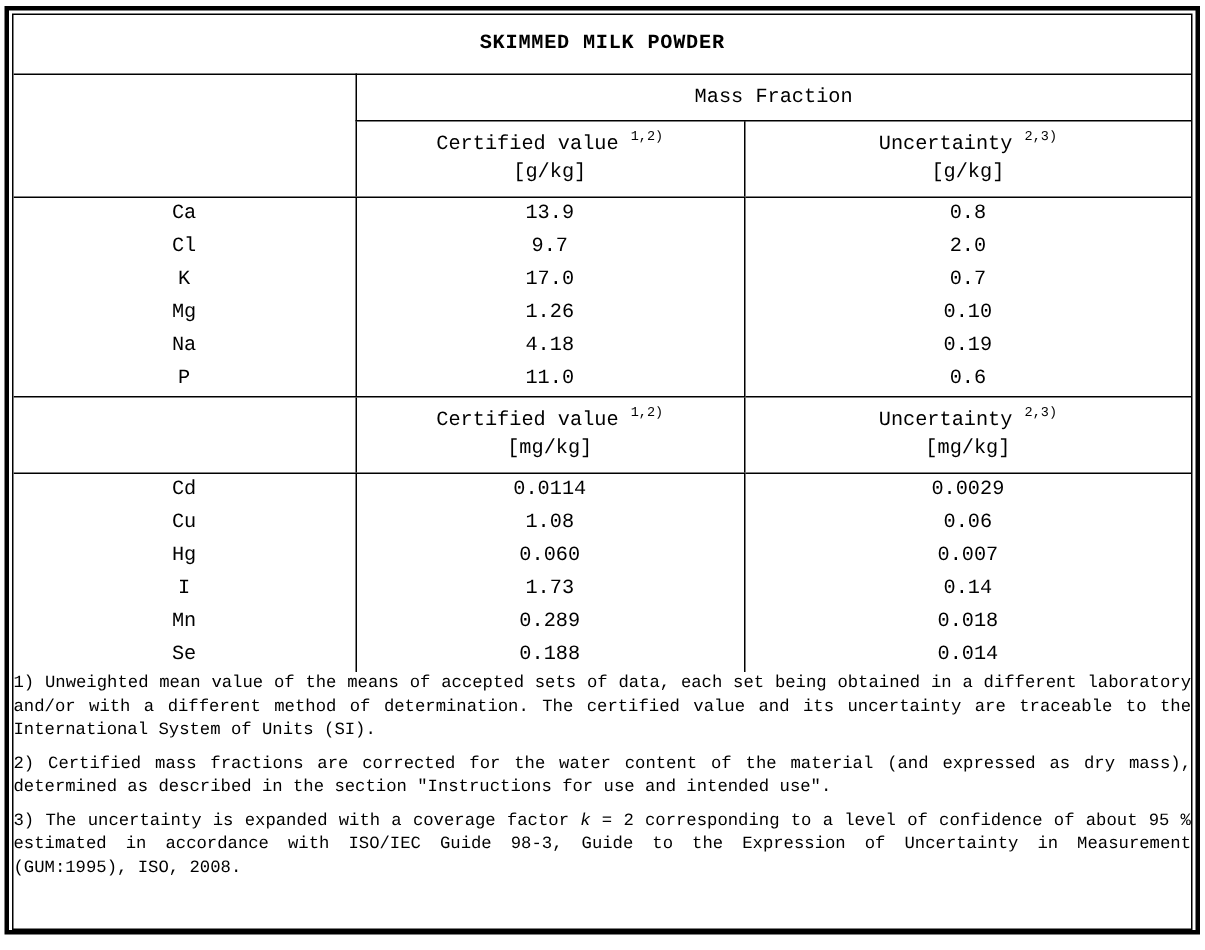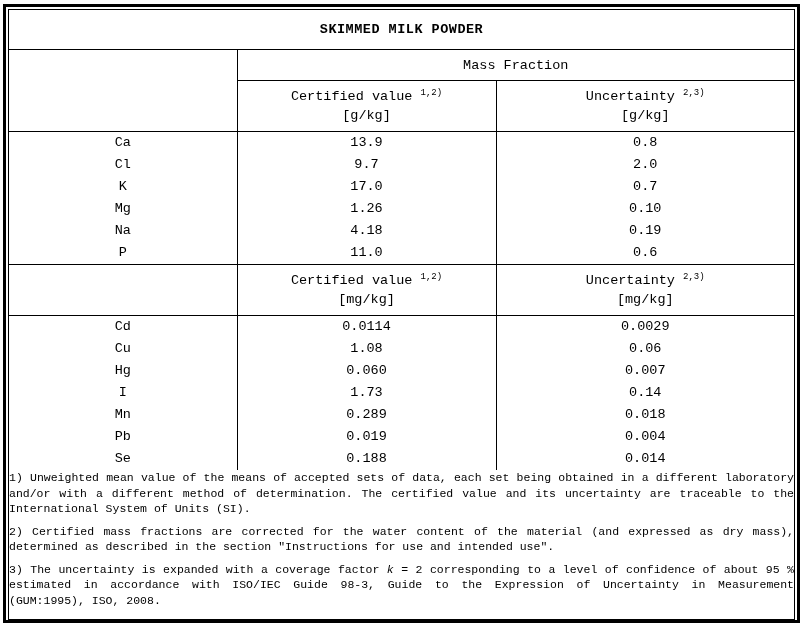--- a/index.html
+++ b/index.html
@@ -166,25 +166,20 @@
     <td class="data-cell">I</td>
     <td class="data-cell bl">1.73</td>
     <td class="data-cell bl">0.14</td>
   </tr>
   <tr>
     <td class="data-cell">Mn</td>
     <td class="data-cell bl">0.289</td>
     <td class="data-cell bl">0.018</td>
   </tr>
   <tr>
-    <td class="data-cell">Pb</td>
-    <td class="data-cell bl">0.019</td>
-    <td class="data-cell bl">0.004</td>
-  </tr>
-  <tr>
     <td class="data-cell">Se</td>
     <td class="data-cell bl">0.188</td>
     <td class="data-cell bl">0.014</td>
   </tr>
 
   <tr>
     <td colspan="3" class="footnotes-cell">
       <p class="footnote">1) Unweighted mean value of the means of accepted sets of data, each set being obtained in a different laboratory and/or with a different method of determination. The certified value and its uncertainty are traceable to the International System of Units (SI).</p>
       <p class="footnote">2) Certified mass fractions are corrected for the water content of the material (and expressed as dry mass), determined as described in the section "Instructions for use and intended use".</p>
       <p class="footnote"><span>3) The uncertainty is expanded with a coverage factor </span><span class="italic-k">k</span><span> = 2 corresponding to a level of confidence of about 95 % estimated in accordance with ISO/IEC Guide 98-3, Guide to the Expression of Uncertainty in Measurement (GUM:1995), ISO, 2008.</span></p>

